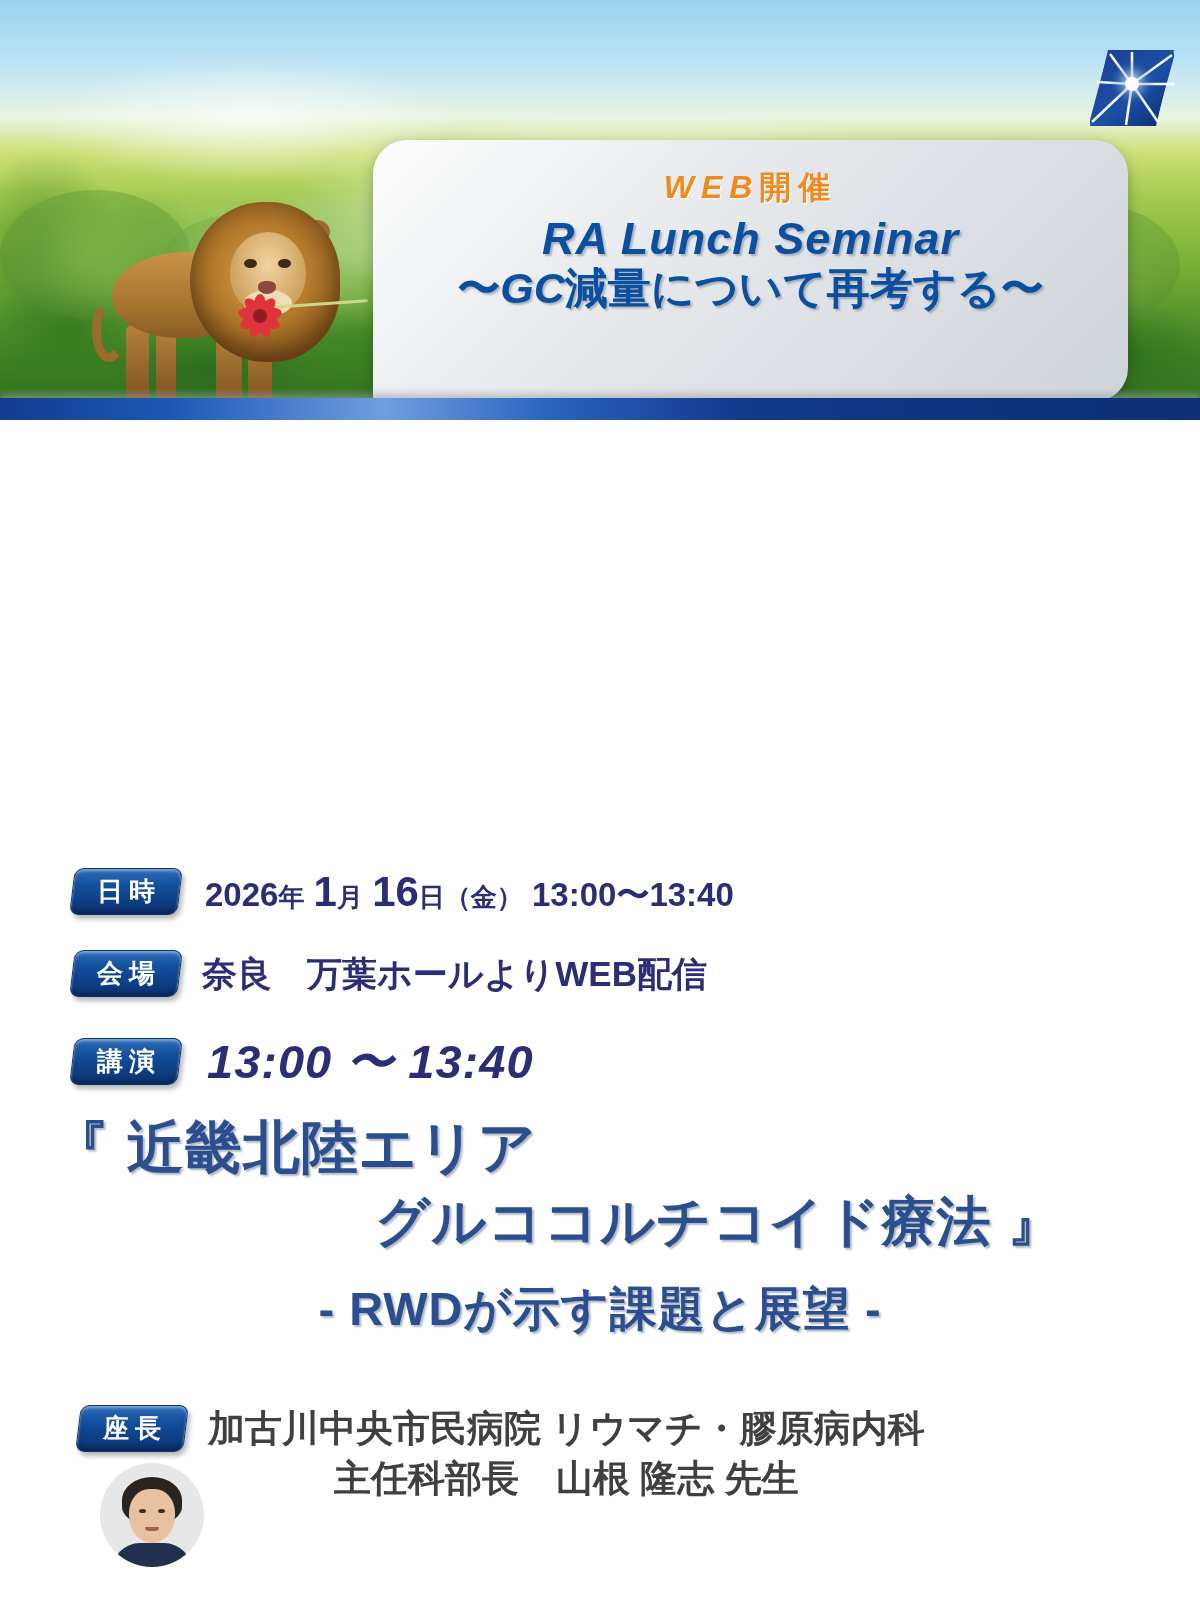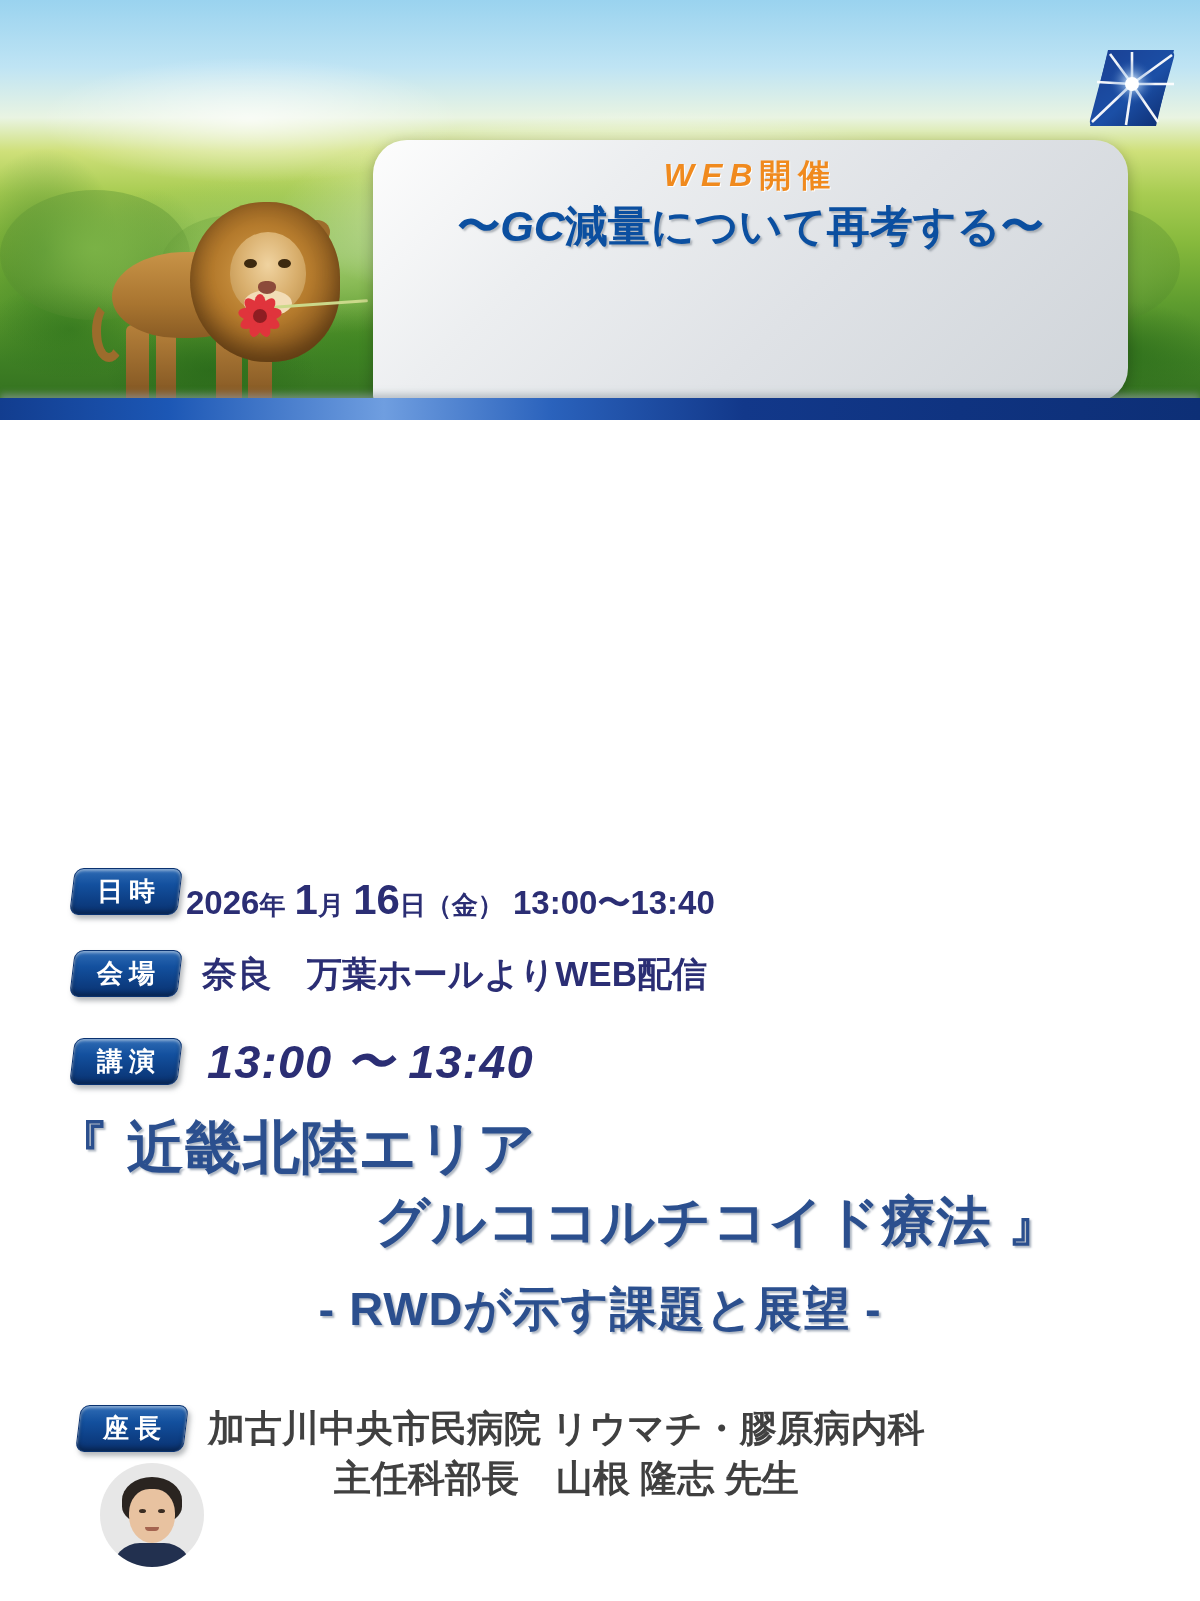--- a/index.html
+++ b/index.html
@@ -103,21 +103,21 @@
   .flower-core { position:absolute; left: 17px; top: 17px; width: 14px; height: 14px; border-radius:50%; background:#8e1d22; }
 
   
   .title-panel {
     position: absolute;
     left: 373px; top: 140px; width: 755px; height: 262px;
     background: linear-gradient(135deg, #fdfdfd 0%, #eceef0 28%, #dfe2e6 58%, #cfd4d9 100%);
     border-radius: 34px 34px 34px 6px;
     box-shadow: 0 4px 14px rgba(0,0,0,.28);
     text-align: center;
-    padding-top: 14px;
+    padding-top: 26px;
   }
   .web-kaisai {
     font-size: 32px; font-weight: bold; font-style: italic;
     color: #f08a1e; letter-spacing: 7px;
     text-shadow: 1px 1px 0 rgba(255,255,255,.9);
     margin-bottom: 4px;
   }
   .web-kaisai .jp { font-style: normal; color:#f08a1e; }
   .area-line {
     font-size: 42px; font-weight: bold; color: #0b4fa0;
@@ -163,21 +163,21 @@
     box-shadow: 3px 4px 5px rgba(110,115,122,.5), inset 0 2px 3px rgba(255,255,255,.45), inset 0 -3px 5px rgba(0,0,0,.3);
     transform: skewX(-7deg);
   }
   .badge > span { transform: skewX(7deg); display:inline-block; }
   .badge-navy { background: linear-gradient(to bottom, #2f6cb5 0%, #13509e 35%, #0d3f85 70%, #0a3270 100%); border: 1px solid #0a3270; }
 
   .navytext { color: #2b2e74; font-weight: bold; }
 
   .datetime-row { position: absolute; left: 72px; top: 448px; }
   .datetime-text {
-    margin-left: 6px; font-size: 33px; line-height: 63px; white-space: nowrap;
+    margin-left: 25px; font-size: 33px; line-height: 47px; white-space: nowrap;
   }
   .datetime-text .big { font-size: 42px; }
   .datetime-text .sm { font-size: 26px; }
 
   .venue-row { position: absolute; left: 72px; top: 530px; }
   .venue-text { margin-left: 22px; font-size: 35px; line-height: 47px; }
 
   .lecture-row { position: absolute; left: 72px; top: 618px; }
   .lecture-time { margin-left: 27px; font-size: 47px; line-height: 47px; letter-spacing: 1px; font-style: italic; }
 
@@ -253,20 +253,21 @@
       <div class="petal" style="transform:rotate(280deg)"></div>
       <div class="petal" style="transform:rotate(320deg)"></div>
       <div class="flower-core"></div>
     </div>
   </div>
 
   <div class="title-panel">
     <div class="web-kaisai">
       <span>WEB</span><span class="jp">開催</span>
     </div>
+    <div class="seminar-line">RA  Lunch  Seminar</div>
     <div class="subtitle-line"><span>〜</span><span class="it">GC</span><span>減量について再考する〜</span></div>
   </div>
 
   <div class="logo">
     <svg width="92" height="92" viewBox="0 0 92 92">
       <defs>
         <linearGradient id="lg" x1="0" y1="0" x2="1" y2="1">
           <stop offset="0%" stop-color="#1b3f92"></stop>
           <stop offset="55%" stop-color="#1b4fa6"></stop>
           <stop offset="100%" stop-color="#0d2a6b"></stop>

